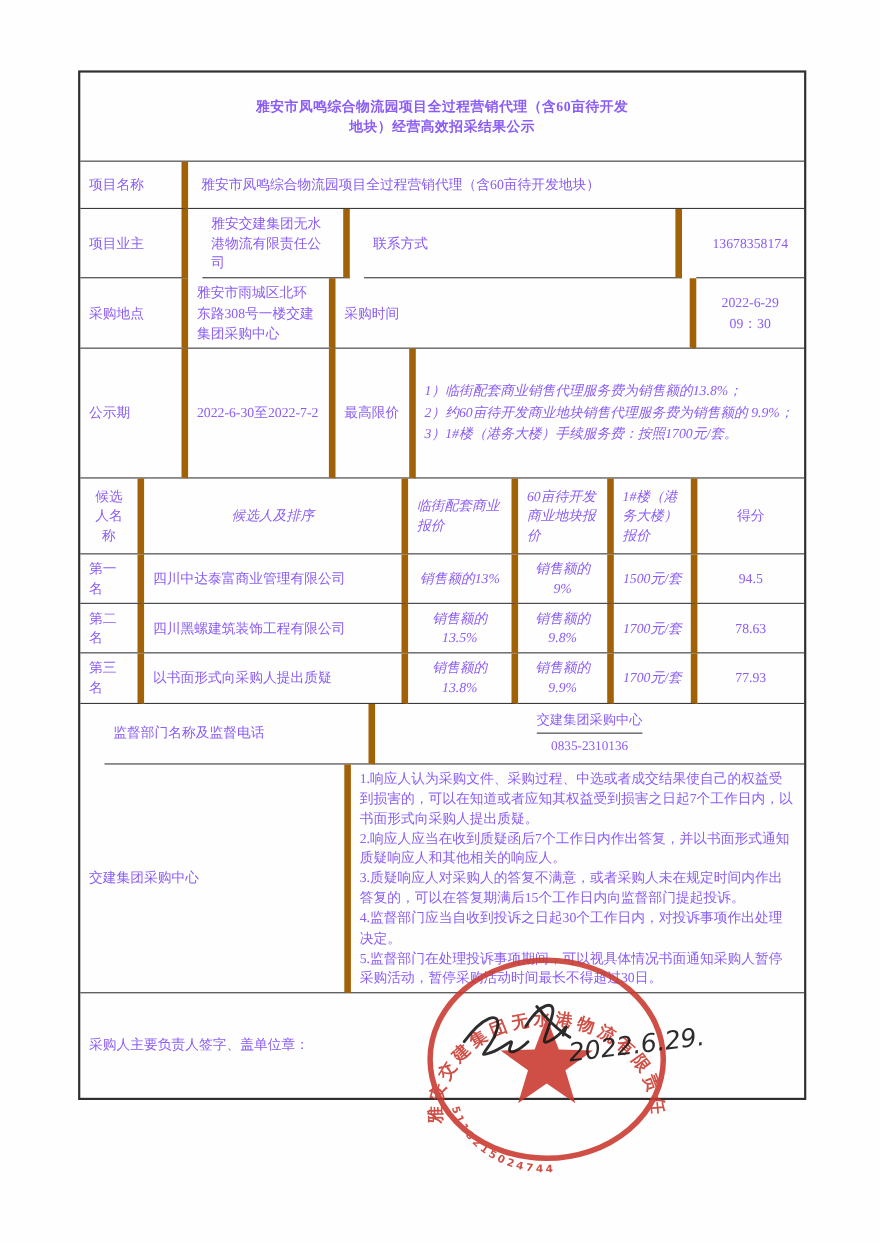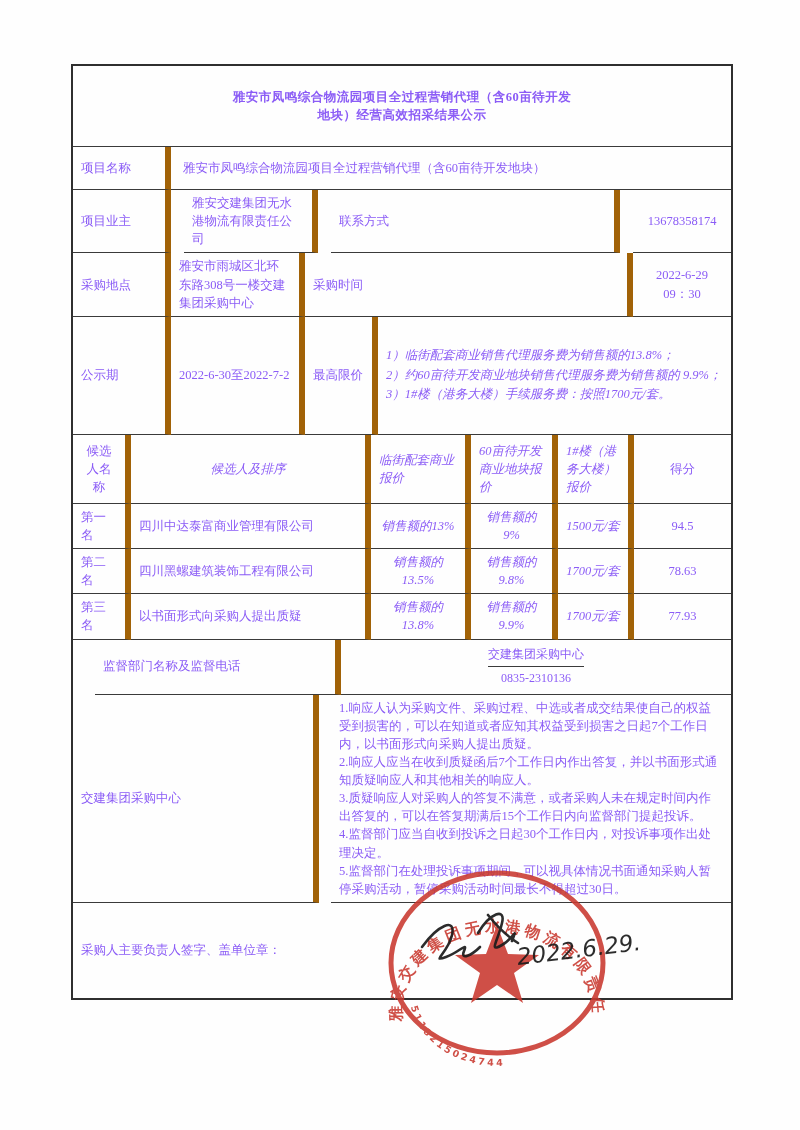--- a/index.html
+++ b/index.html
@@ -29,21 +29,21 @@
   .r-pub{grid-template-columns:98px 134px 73px 1fr;min-height:118px;}
   .r-chead{grid-template-columns:58px 240px 100px 87px 76px 1fr;min-height:69px;}
   .r-cand{grid-template-columns:58px 240px 100px 87px 76px 1fr;min-height:33px;}
   .r-other{grid-template-columns:58px 1fr;min-height:45px;}
   .r-sup{grid-template-columns:246px 1fr;min-height:55px;margin-left:22px;}
   .r-obj{grid-template-columns:246px 1fr;min-height:203px;}
   .r-sign{grid-template-columns:1fr;min-height:95px;}
   .sup-stack{display:flex;flex-direction:column;align-self:stretch;padding:0;}
   .sup-stack > div{flex:1;display:flex;align-items:center;justify-content:center;font-size:12px;}
   .sup-stack > div:first-child{border-bottom:1px solid #3a3a3a;}
-  .obj-text{font-size:12.3px;line-height:1.62;padding:10px 10px;margin-left:12px;}
+  .obj-text{font-size:12.3px;line-height:1.62;padding:10px 10px;}
   .small-cell{font-size:12px;font-style:italic;}
   .stamp-layer{position:absolute;left:360px;top:855px;width:330px;height:225px;pointer-events:none;}
 </style>
 </head>
 <body>
 
 <div class="page">
 
   <div class="doc-table">
 

